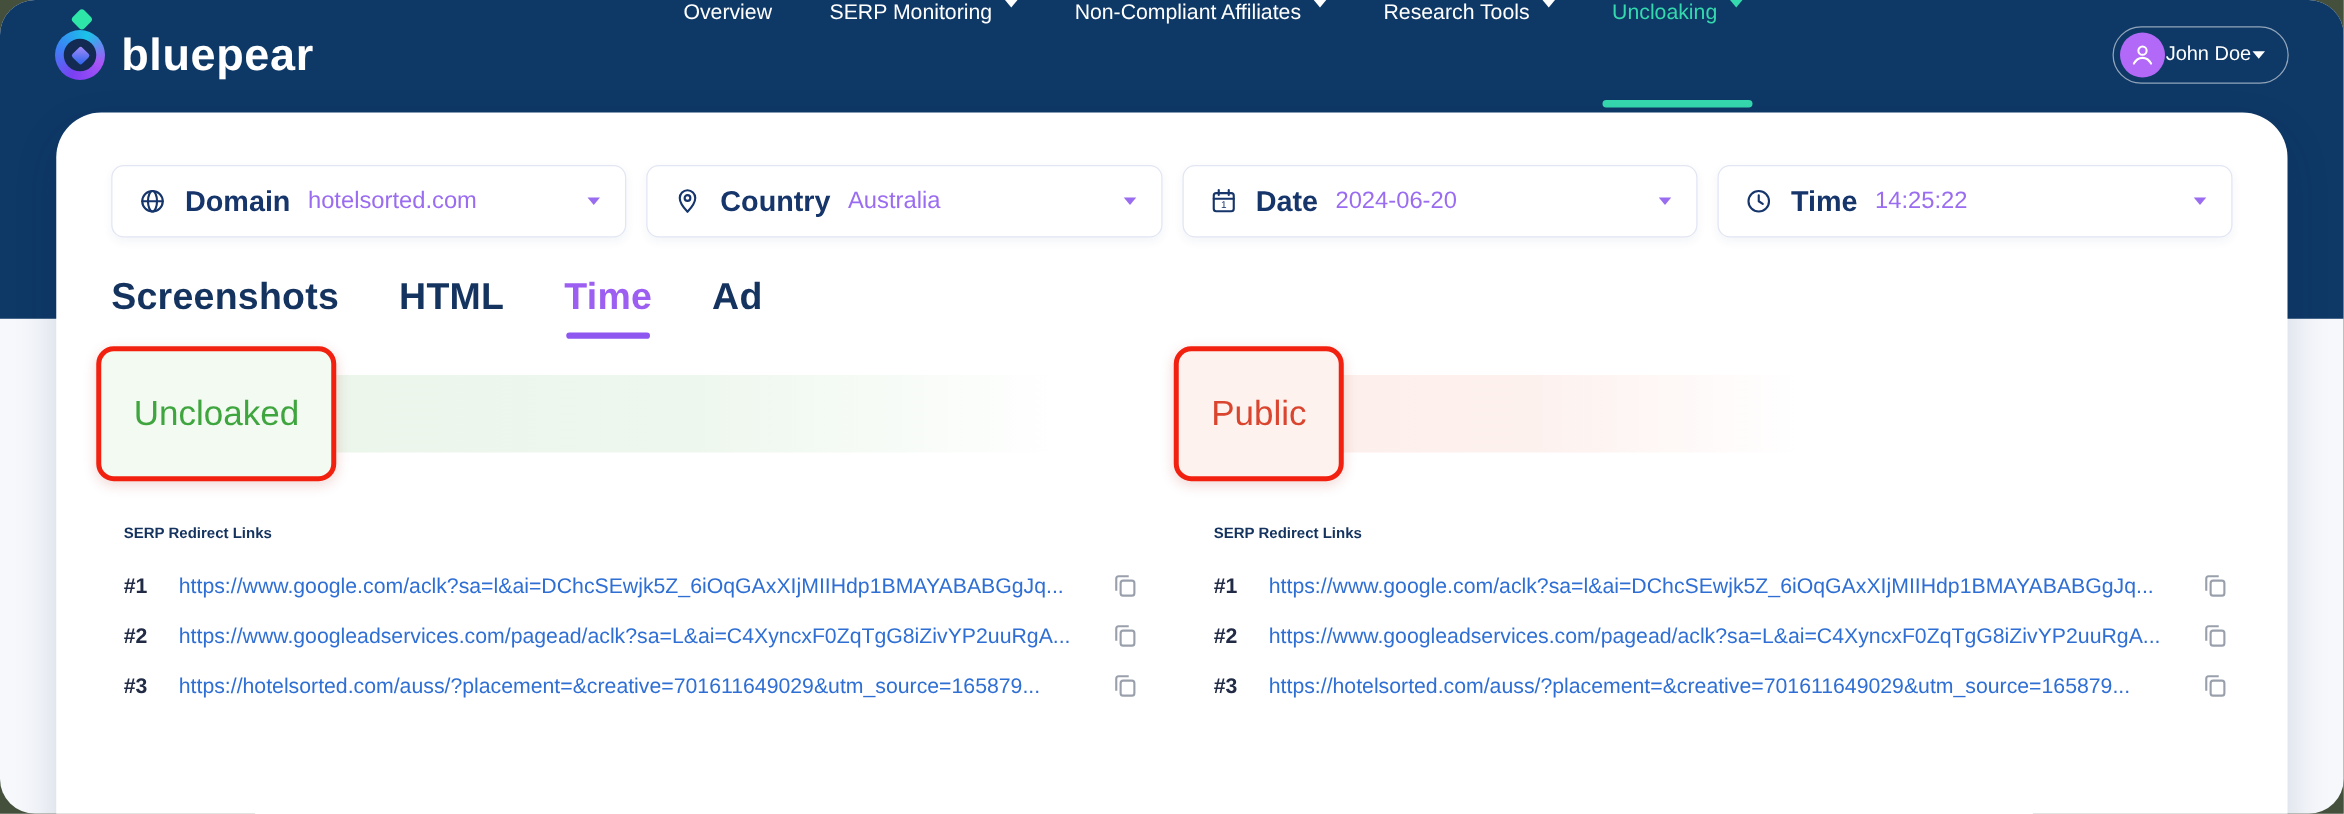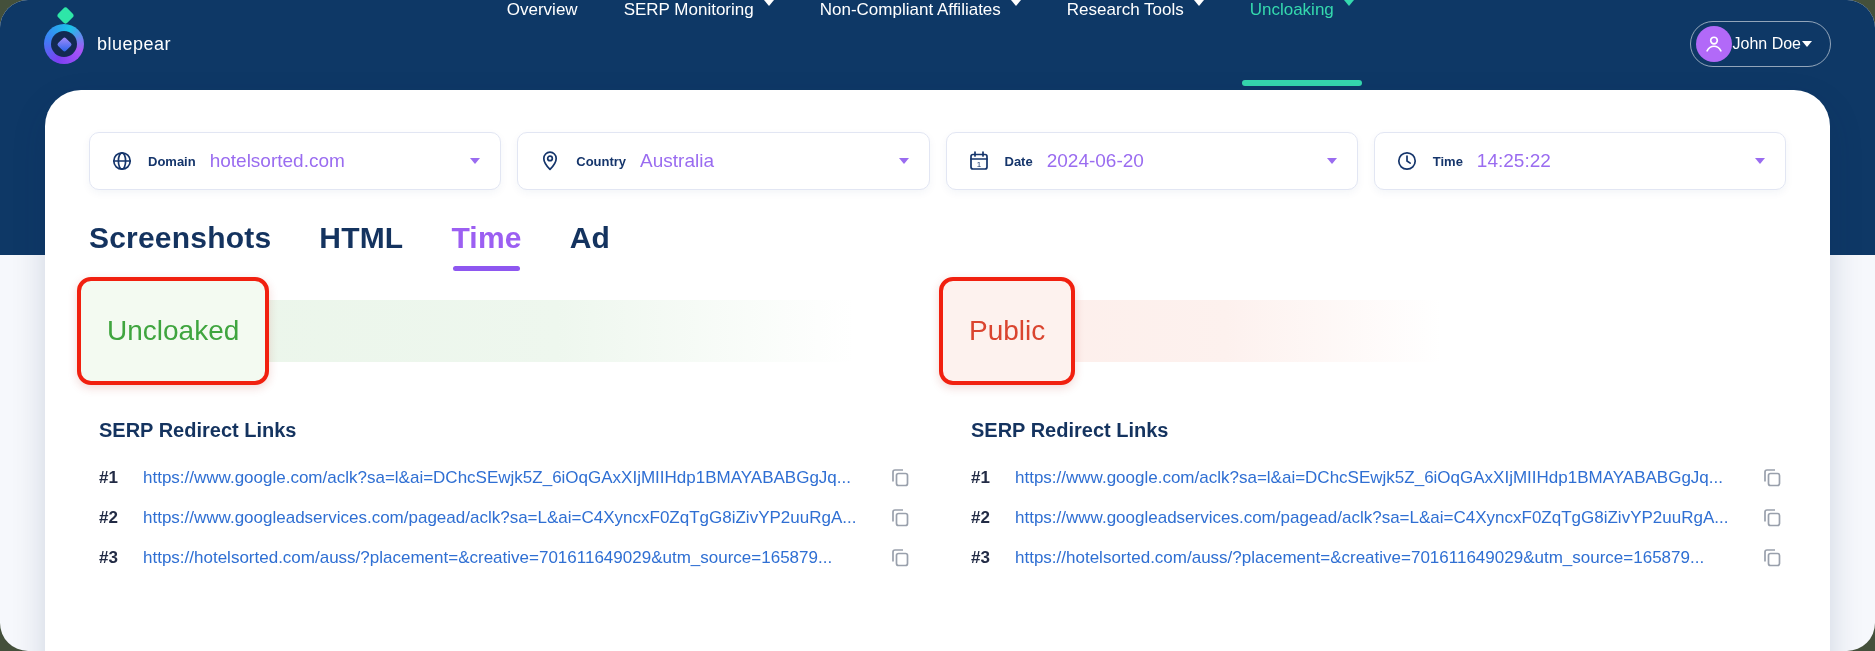--- a/index.html
+++ b/index.html
@@ -14,21 +14,21 @@
   .logo-wrap { position: relative; width: 40px; height: 40px; }
   .spark { position: absolute; top: -15px; left: 15px; width: 13px; height: 13px;
            background: #2ee6a8; border-radius: 3px; transform: rotate(45deg); }
   .logo-mark { width: 40px; height: 40px; border-radius: 50%;
            background: conic-gradient(from 200deg, #7b3ff2, #3b82f6, #19c3e8, #a855f7, #7b3ff2);
            display: grid; place-items: center; }
   .logo-core { width: 26px; height: 26px; border-radius: 50%; background: #132a52;
            display: grid; place-items: center; }
   .logo-diamond { width: 11px; height: 11px; transform: rotate(45deg); border-radius: 2px;
            background: linear-gradient(135deg, #a78bfa, #2563eb); }
-  .wordmark { color: #fff; font-size: 18px; font-weight: 400; letter-spacing: .5px; }
+  .wordmark { color: #fff; font-size: 36px; font-weight: 700; letter-spacing: .5px; }
 
   nav { flex: 1; display: flex; justify-content: center; gap: 46px; }
   .nav-item { position: relative; display: flex; align-items: flex-start; gap: 10px; height: 88px;
            color: #fff; font-size: 17px; cursor: pointer; text-decoration: none; }
   .nav-item.active { color: #35d9ae; }
   .nav-item.active::after { content: ""; position: absolute; left: -8px; right: -8px; bottom: 2px;
            height: 6px; background: #35d9ae; border-radius: 3px; }
   .caret { width: 0; height: 0; border-left: 5.5px solid transparent;
            border-right: 5.5px solid transparent; border-top: 6.5px solid currentColor;
            display: inline-block; }
@@ -42,21 +42,21 @@
 
   
   .card { position: absolute; top: 90px; left: 45px; right: 45px; height: 610px;
            background: #fff; border-radius: 36px; padding: 42px 44px 0;
            box-shadow: 0 14px 34px rgba(10,35,80,.16); }
 
   .filters { display: flex; gap: 16px; }
   .filter { flex: 1; height: 58px; display: flex; align-items: center; gap: 14px; padding: 0 20px;
            background: #fff; border: 1px solid #e2e6f3; border-radius: 10px;
            box-shadow: 0 3px 8px rgba(25,50,110,.05); cursor: pointer; }
-  .f-label { color: #15356b; font-weight: 700; font-size: 13px; }
+  .f-label { color: #15356b; font-weight: 700; font-size: 23px; }
   .f-value { color: #9a6cf0; font-size: 19px; }
   .caret.purple { margin-left: auto; color: #9a6cf0; }
   .f-icon { flex: 0 0 auto; display: grid; place-items: center; }
 
   .tabs { display: flex; gap: 48px; margin-top: 31px; }
   .tab { position: relative; font-size: 30px; font-weight: 700; color: #14335f;
            letter-spacing: .2px; cursor: pointer; }
   .tab.active { color: #9c5ff2; }
   .tab.active::after { content: ""; position: absolute; left: 2px; right: 2px; bottom: -16px;
            height: 5px; border-radius: 3px; background: #8e57f0; }
@@ -70,21 +70,21 @@
            background: linear-gradient(90deg, #fdeeea 0%, #fdf1ee 55%, rgba(255,255,255,0) 98%); }
   .badge { position: absolute; top: 0; height: 108px; display: flex; align-items: center;
            padding: 0 26px; border: 4px solid #f1200f; border-radius: 14px; font-size: 28px;
            box-shadow: 0 3px 10px rgba(180,40,30,.18); }
   .badge-green { left: -12px; background: #f3faf1; color: #3fa53f; }
   .badge-red  { left: 850px; background: #fdf2ee; color: #da452f; }
 
   
   .links-grid { display: grid; grid-template-columns: 836px 1fr; column-gap: 36px;
            margin-top: 28px; padding-left: 10px; }
-  .links-col h3 { margin: 0 0 16px; font-size: 20px; font-weight: 700; color: #14335f; }
+  .links-col h3 { margin: 0 0 16px; font-size: 12px; font-weight: 700; color: #14335f; }
   .link-row { display: grid; grid-template-columns: 44px 744px 26px; align-items: center; height: 40px; }
   .num { font-weight: 700; color: #222b45; font-size: 17px; }
   .url { color: #2f6fd3; font-size: 17px; text-decoration: none; white-space: nowrap;
            overflow: hidden; display: block; cursor: pointer; }
   .copy { cursor: pointer; display: grid; place-items: center; }
 
   svg.icn { stroke: #15356b; fill: none; stroke-width: 1.7; stroke-linecap: round; stroke-linejoin: round; }
   svg.icn-white { stroke: #fff; fill: none; stroke-width: 1.8; stroke-linecap: round; }
   svg.icn-gray { stroke: #99a0ac; fill: none; stroke-width: 1.7; stroke-linejoin: round; }
 </style>

